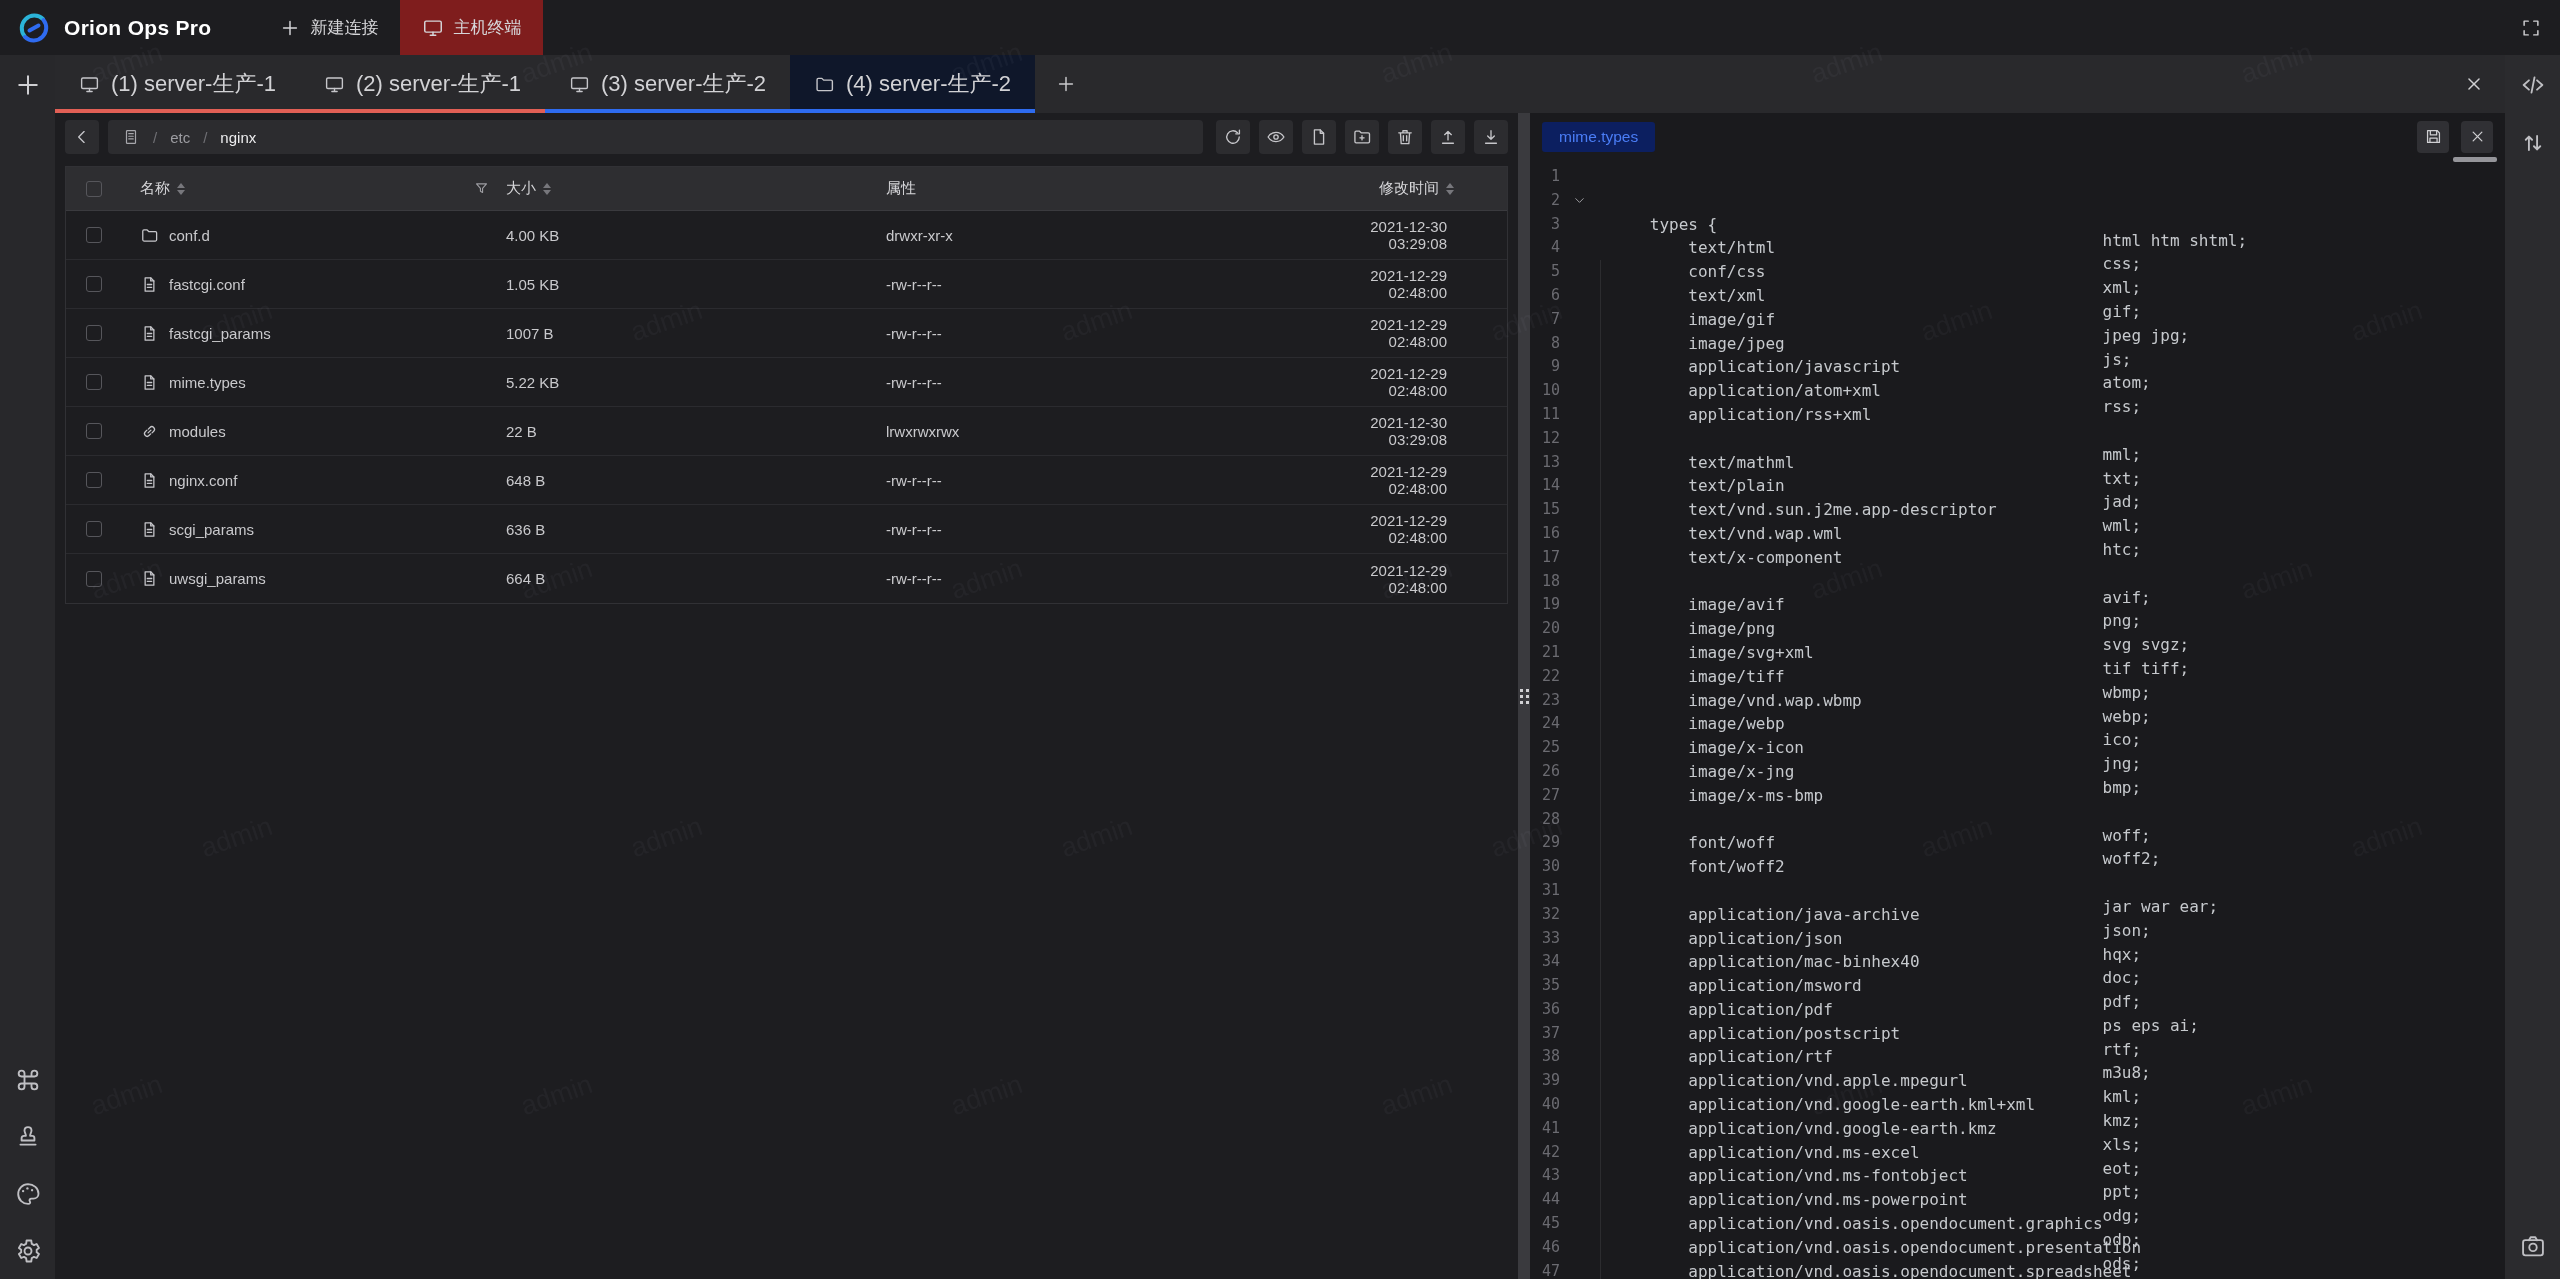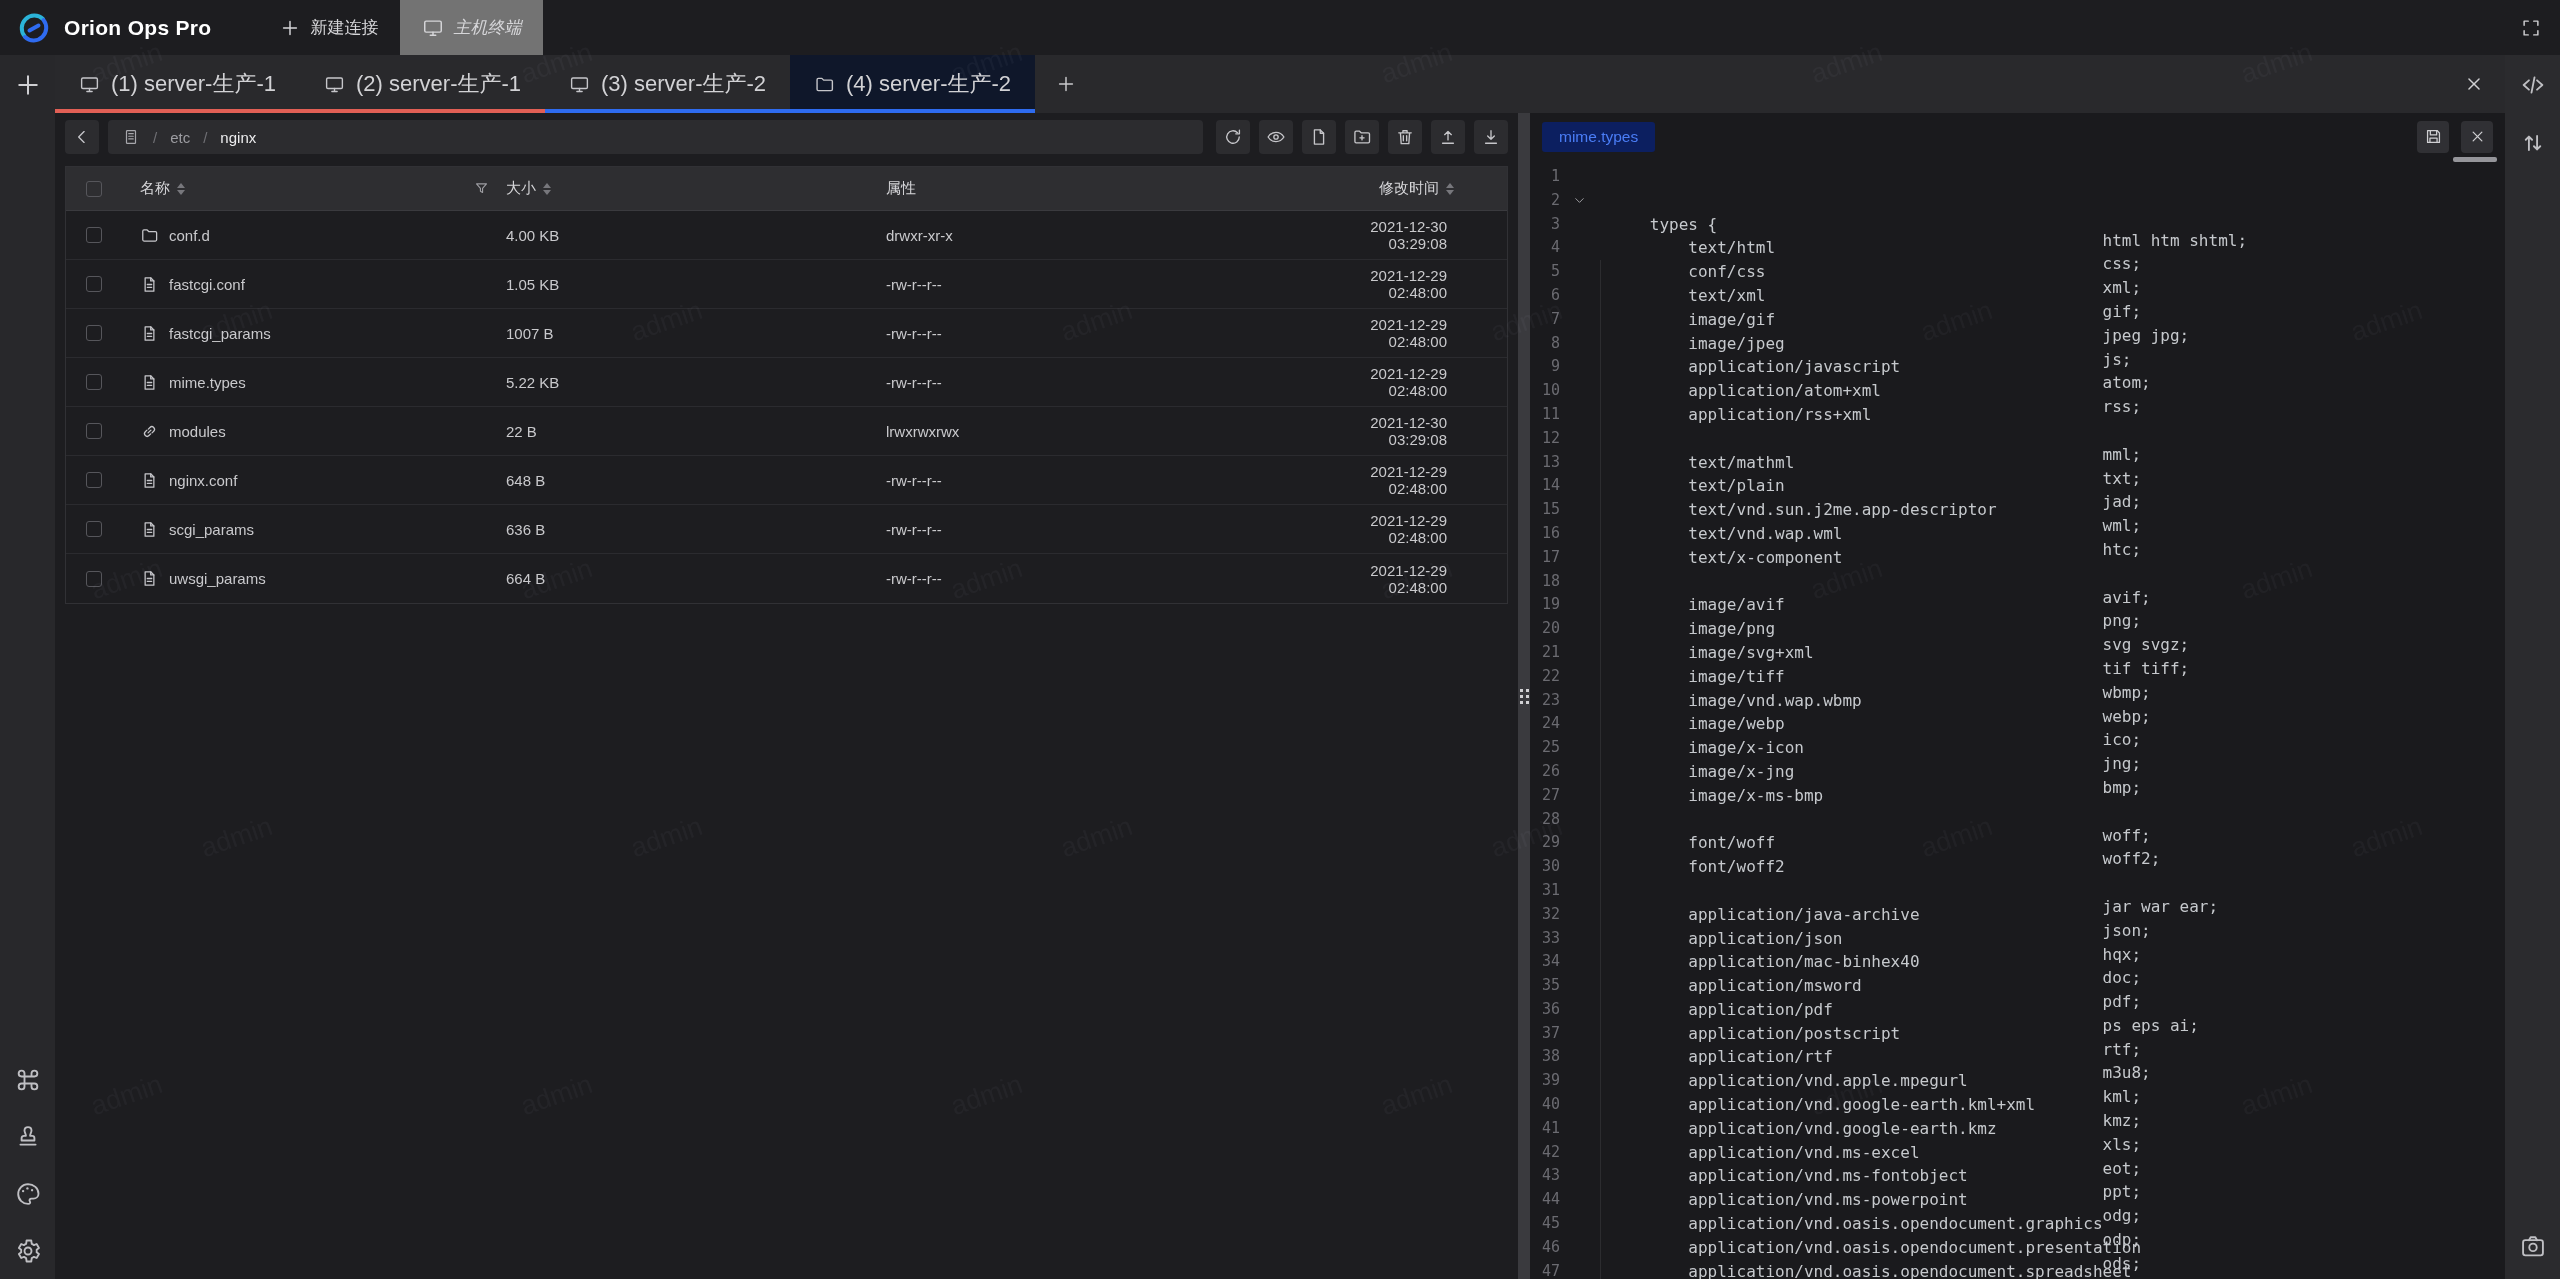--- a/index.html
+++ b/index.html
@@ -6,21 +6,21 @@
   html,body { background:#111; }
   body { font-family:"Liberation Sans", sans-serif; }
   .app { position:relative; width:2560px; height:1279px; background:#19191b; overflow:hidden; color:#c9c9cc; }
 
   
   .topbar { position:absolute; top:0; left:0; width:2560px; height:55px; background:#1d1d20; display:flex; align-items:stretch; z-index:30; }
   .brand { display:flex; align-items:center; gap:12px; padding-left:16px; }
   .brand-title { font-size:21px; font-weight:bold; color:#ffffff; letter-spacing:.3px; }
   .topnav { display:flex; align-items:stretch; margin-left:46px; }
   .topnav-item { display:flex; align-items:center; gap:9px; padding:0 22px; color:#d6d6d9; font-size:17px; cursor:pointer; }
-  .topnav-item.active { background:#737373;font-style:italic; }
+  .topnav-item.active { background:#7f1d1d; }
   .topnav-item .i { width:22px; height:22px; }
   .topbar-spacer { flex:1; }
   .fs-btn { display:flex; align-items:center; padding:0 18px; color:#cfcfd2; }
   .fs-btn .i { width:22px; height:22px; }
 
   .i { display:inline-flex; }
   .i svg { width:100%; height:100%; }
 
   
   .sidebar-left { position:absolute; top:55px; left:0; width:55px; bottom:0; background:#28282b; display:flex; flex-direction:column; align-items:center; z-index:20; }

